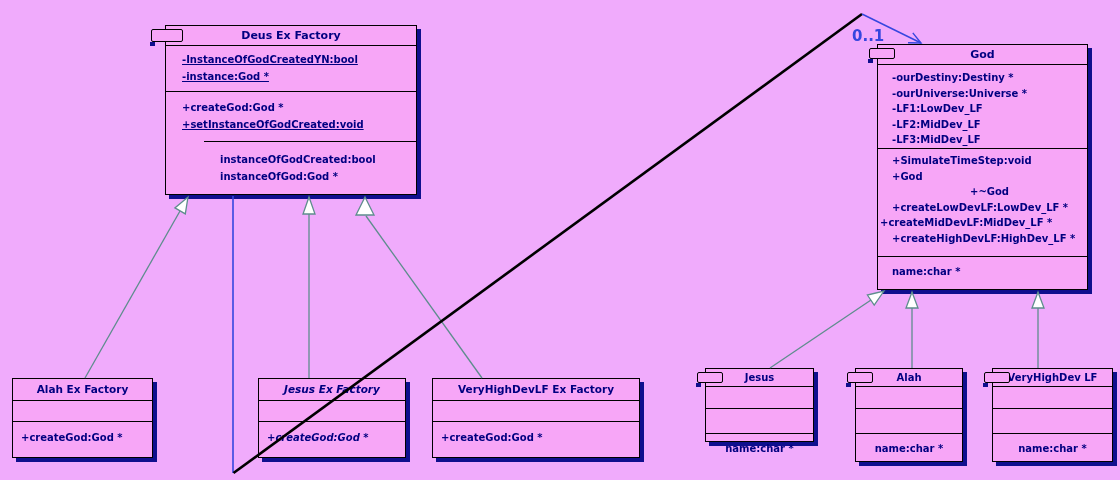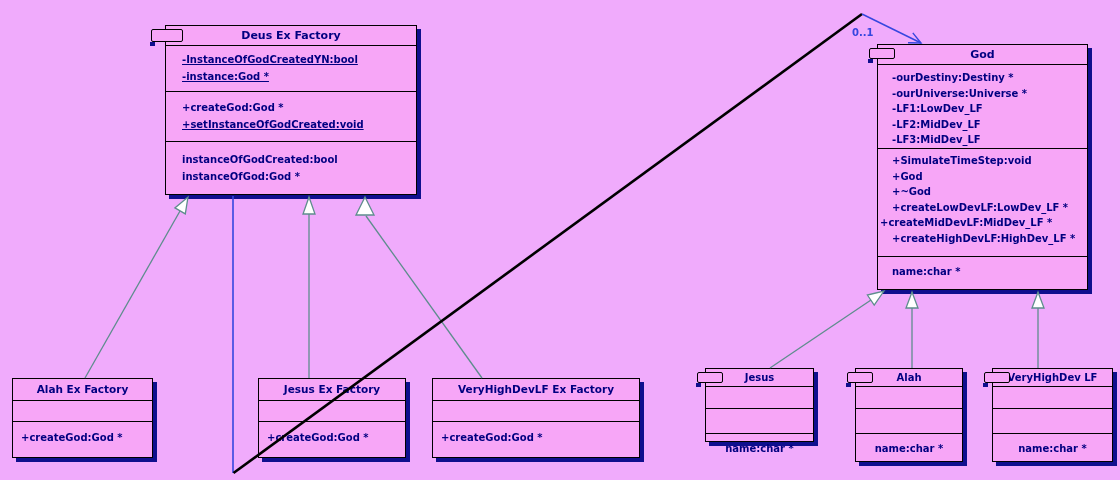--- a/index.html
+++ b/index.html
@@ -25,75 +25,75 @@
   .uml-member.c{text-align:center;padding-left:0 !important;}
   .uml-icon{
     position:absolute;background:#F7A6F7;border:1.4px solid #000;border-radius:2px;z-index:3;
   }
   .uml-icon::after{
     content:"";position:absolute;left:-2px;bottom:-5px;width:5px;height:4px;background:#0f0f8e;
   }
   .edges{position:absolute;left:0;top:0;z-index:5;pointer-events:none;}
   .mult-label{
     position:absolute;left:852px;top:27px;z-index:6;
-    font-size:10px;font-weight:bold;color:#3546df;
+    font-size:15px;font-weight:bold;color:#3546df;
   }
 </style>
 </head>
 <body>
 
 <div class="stage">
 
   <div id="boxes">
       <div class="uml-class" style="left: 165px; top: 25px; width: 252px; height: 170px;">
         <div class="uml-icon" style="left: -15px; top: 3px; width: 30px; height: 11px;"></div>
         <div class="uml-title" style="height: 19px; line-height: 19px; font-size: 11px;">Deus Ex Factory</div>
         <div class="uml-section" style="height: 46px; padding-top: 5px; line-height: 17px;">
           <div class="uml-member u" style="padding-left: 16px;">-InstanceOfGodCreatedYN:bool</div>
           <div class="uml-member u" style="padding-left: 16px;">-instance:God *</div>
         </div>
         <div class="uml-section" style="height: 50px; padding-top: 7px; line-height: 17px;">
           <div class="uml-member" style="padding-left: 16px;">+createGod:God *</div>
           <div class="uml-member u" style="padding-left: 16px;">+setInstanceOfGodCreated:void</div>
         </div>
-        <div class="uml-section" style="height: 40px; padding-top: 9px; line-height: 17px;">
+        <div class="uml-section" style="height: 40px; padding-top: 9px; line-height: 17px; margin-left: 38px;">
           <div class="uml-member" style="padding-left: 16px;">instanceOfGodCreated:bool</div>
           <div class="uml-member" style="padding-left: 16px;">instanceOfGod:God *</div>
         </div>
       </div>
       <div class="uml-class" style="left: 877px; top: 44px; width: 211px; height: 246px;">
         <div class="uml-icon" style="left: -9px; top: 3px; width: 24px; height: 9px;"></div>
         <div class="uml-title" style="height: 19px; line-height: 19px; font-size: 11px;">God</div>
         <div class="uml-section" style="height: 84px; padding-top: 5px; line-height: 15.5px;">
           <div class="uml-member" style="padding-left: 14px;">-ourDestiny:Destiny *</div>
           <div class="uml-member" style="padding-left: 14px;">-ourUniverse:Universe *</div>
           <div class="uml-member" style="padding-left: 14px;">-LF1:LowDev_LF</div>
           <div class="uml-member" style="padding-left: 14px;">-LF2:MidDev_LF</div>
           <div class="uml-member" style="padding-left: 14px;">-LF3:MidDev_LF</div>
         </div>
         <div class="uml-section" style="height: 108px; padding-top: 4px; line-height: 15.5px;">
           <div class="uml-member" style="padding-left: 14px;">+SimulateTimeStep:void</div>
           <div class="uml-member" style="padding-left: 14px;">+God</div>
-          <div class="uml-member" style="padding-left: 14px;">+~God</div>
+          <div class="uml-member" style="padding-left: 14px; text-align: center;">+~God</div>
           <div class="uml-member" style="padding-left: 14px;">+createLowDevLF:LowDev_LF *</div>
           <div class="uml-member" style="padding-left: 2px;">+createMidDevLF:MidDev_LF *</div>
           <div class="uml-member" style="padding-left: 14px;">+createHighDevLF:HighDev_LF *</div>
         </div>
         <div class="uml-section" style="height: 31px; padding-top: 7px; line-height: 15.5px;">
           <div class="uml-member" style="padding-left: 14px;">name:char *</div>
         </div>
       </div>
       <div class="uml-class" style="left: 12px; top: 378px; width: 141px; height: 80px;">
         <div class="uml-title" style="height: 21px; line-height: 21px; font-size: 10.5px;">Alah Ex Factory</div>
         <div class="uml-section" style="height: 21px; padding-top: 0px; line-height: 16px;"></div>
         <div class="uml-section" style="height: 34px; padding-top: 8px; line-height: 16px;">
           <div class="uml-member" style="padding-left: 8px;">+createGod:God *</div>
         </div>
       </div>
-      <div class="uml-class" style="left: 258px; top: 378px; width: 148px; height: 80px;">
+      <div class="uml-class" style="left: 258px; top: 378px; width: 148px; height: 80px; font-style: italic;">
         <div class="uml-title" style="height: 21px; line-height: 21px; font-size: 10.5px;">Jesus Ex Factory</div>
         <div class="uml-section" style="height: 21px; padding-top: 0px; line-height: 16px;"></div>
         <div class="uml-section" style="height: 34px; padding-top: 8px; line-height: 16px;">
           <div class="uml-member" style="padding-left: 8px;">+createGod:God *</div>
         </div>
       </div>
       <div class="uml-class" style="left: 432px; top: 378px; width: 208px; height: 80px;">
         <div class="uml-title" style="height: 21px; line-height: 21px; font-size: 10.5px;">VeryHighDevLF Ex Factory</div>
         <div class="uml-section" style="height: 21px; padding-top: 0px; line-height: 16px;"></div>
         <div class="uml-section" style="height: 34px; padding-top: 8px; line-height: 16px;">

